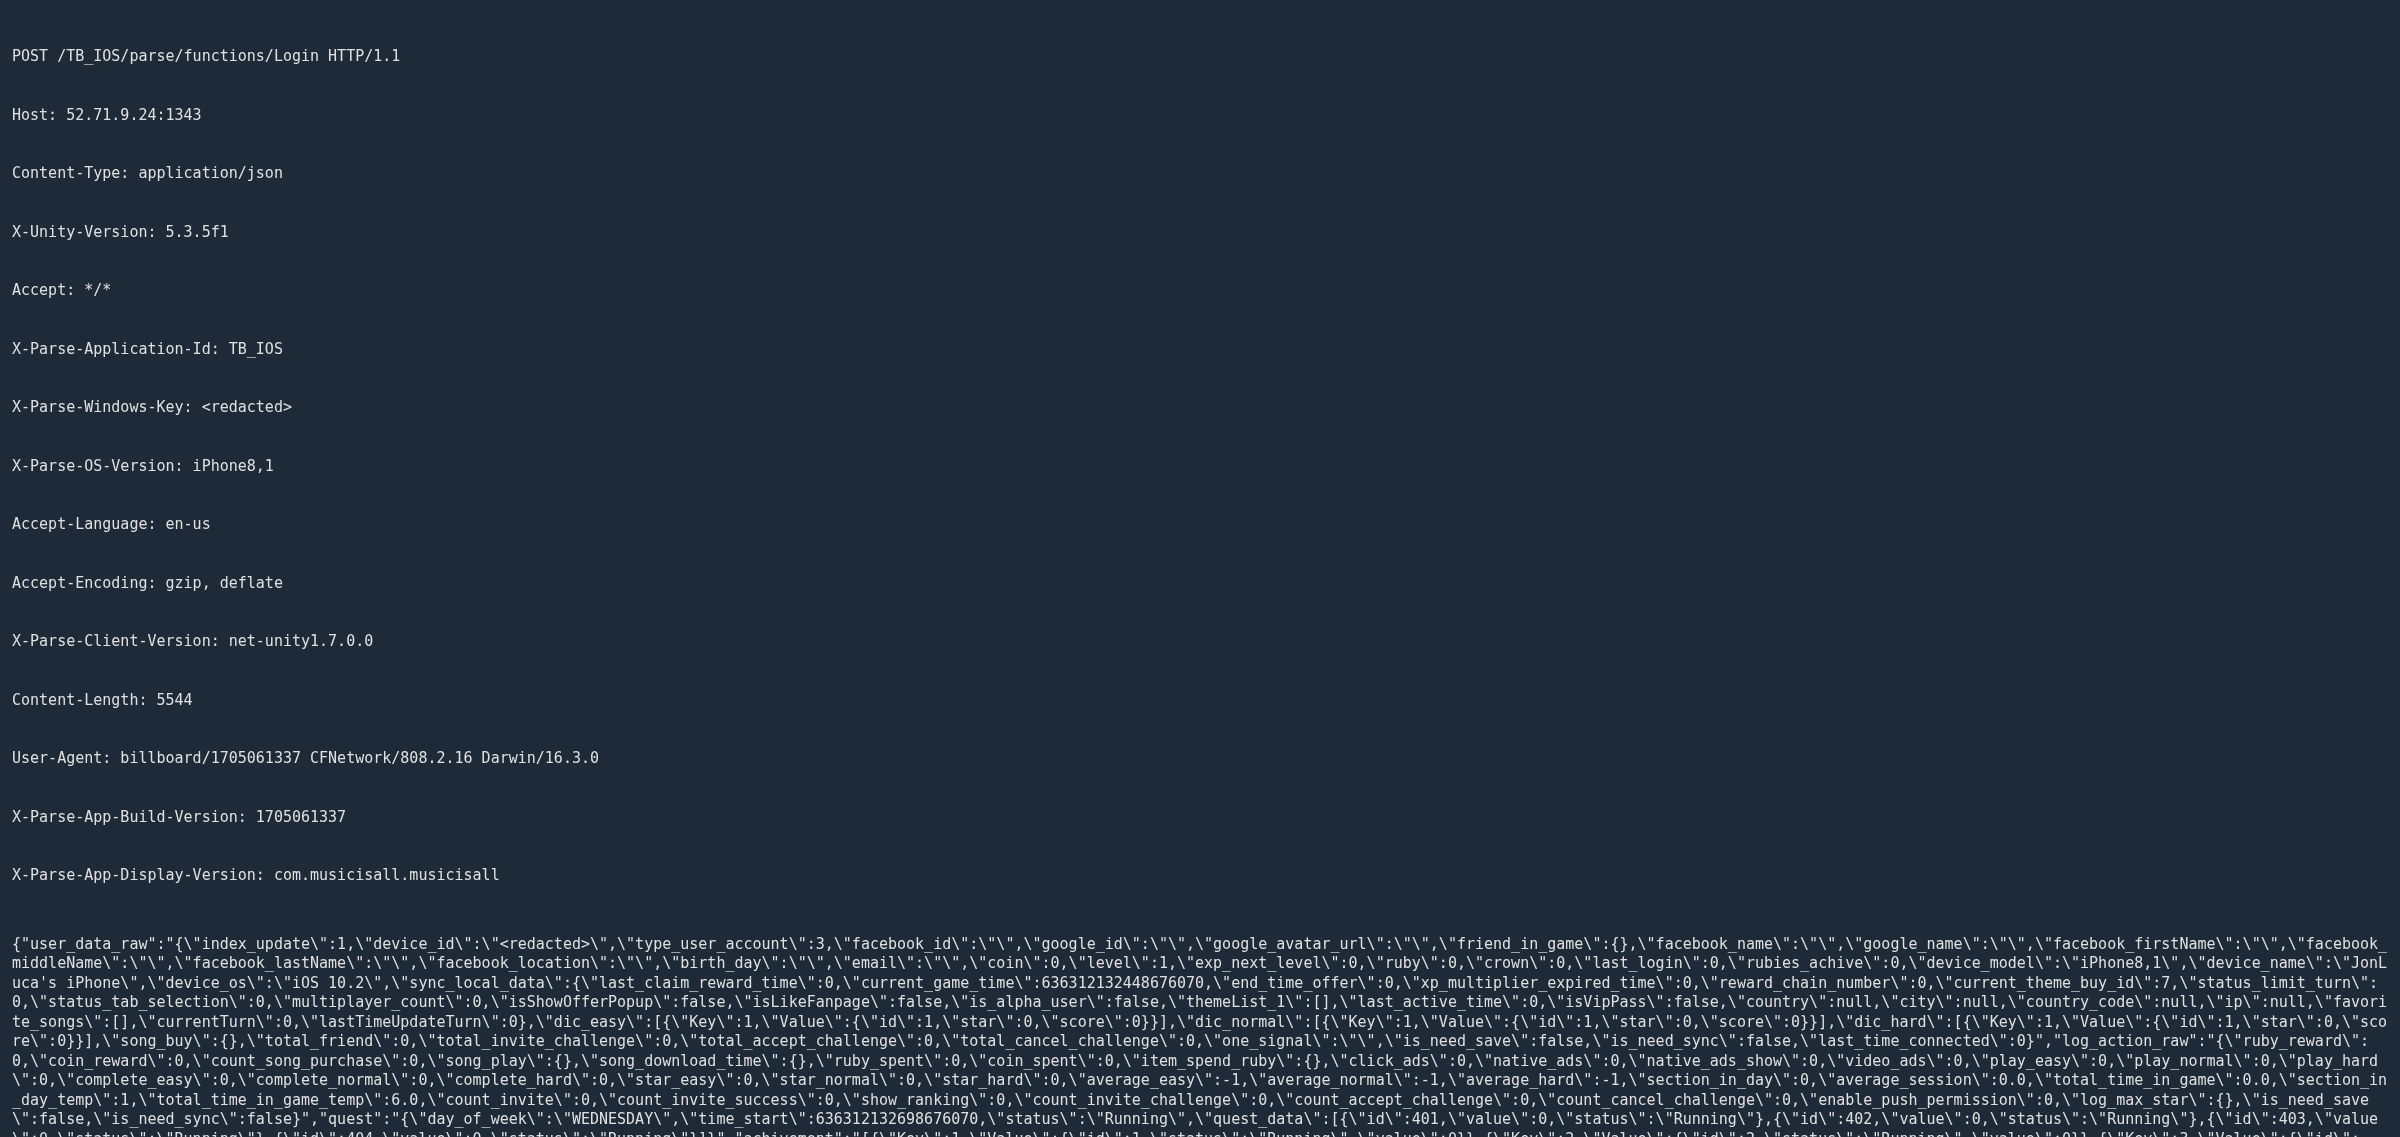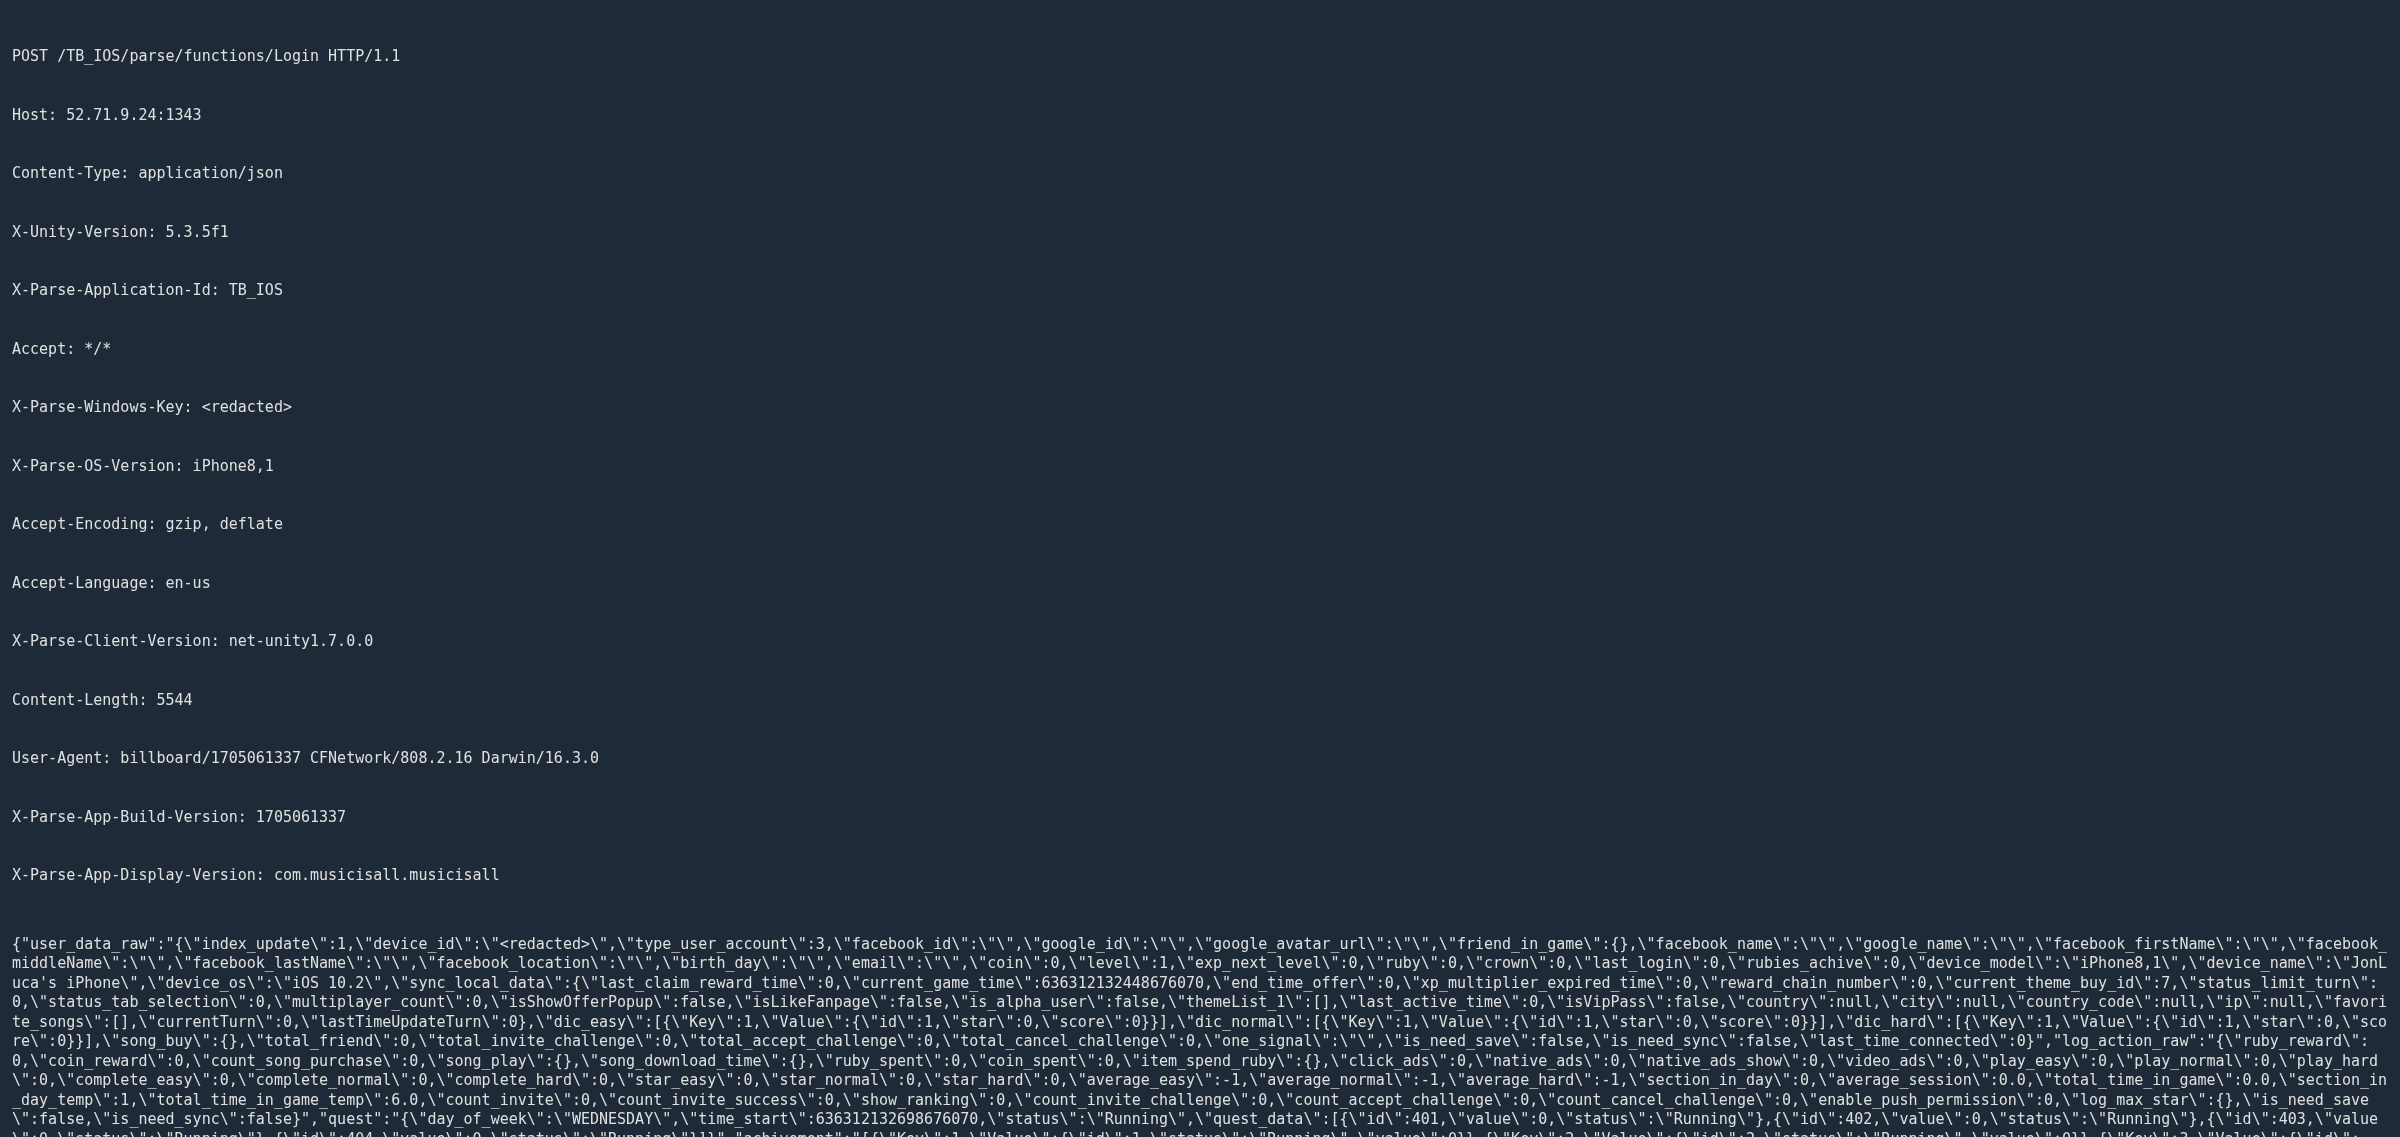--- a/index.html
+++ b/index.html
@@ -34,26 +34,26 @@
 </style>
 </head>
 <body>
 
 <div class="panel">
   <div class="headers">
     <div>POST /TB_IOS/parse/functions/Login HTTP/1.1</div>
     <div>Host: 52.71.9.24:1343</div>
     <div>Content-Type: application/json</div>
     <div>X-Unity-Version: 5.3.5f1</div>
+    <div>Accept: */*</div>
     <div>X-Parse-Application-Id: TB_IOS</div>
-    <div>Accept: */*</div>
     <div>X-Parse-Windows-Key: &lt;redacted&gt;</div>
     <div>X-Parse-OS-Version: iPhone8,1</div>
+    <div>Accept-Language: en-us</div>
     <div>Accept-Encoding: gzip, deflate</div>
-    <div>Accept-Language: en-us</div>
     <div>X-Parse-Client-Version: net-unity1.7.0.0</div>
     <div>Content-Length: 5544</div>
     <div>User-Agent: billboard/1705061337 CFNetwork/808.2.16 Darwin/16.3.0</div>
     <div>X-Parse-App-Build-Version: 1705061337</div>
     <div>X-Parse-App-Display-Version: com.musicisall.musicisall</div>
   </div>
 
   <div class="body-block">{"user_data_raw":"{\"index_update\":1,\"device_id\":\"&lt;redacted&gt;\",\"type_user_account\":3,\"facebook_id\":\"\",\"google_id\":\"\",\"google_avatar_url\":\"\",\"friend_in_game\":{},\"facebook_name\":\"\",\"google_name\":\"\",\"facebook_firstName\":\"\",\"facebook_middleName\":\"\",\"facebook_lastName\":\"\",\"facebook_location\":\"\",\"birth_day\":\"\",\"email\":\"\",\"coin\":0,\"level\":1,\"exp_next_level\":0,\"ruby\":0,\"crown\":0,\"last_login\":0,\"rubies_achive\":0,\"device_model\":\"iPhone8,1\",\"device_name\":\"JonLuca's iPhone\",\"device_os\":\"iOS 10.2\",\"sync_local_data\":{\"last_claim_reward_time\":0,\"current_game_time\":636312132448676070,\"end_time_offer\":0,\"xp_multiplier_expired_time\":0,\"reward_chain_number\":0,\"current_theme_buy_id\":7,\"status_limit_turn\":0,\"status_tab_selection\":0,\"multiplayer_count\":0,\"isShowOfferPopup\":false,\"isLikeFanpage\":false,\"is_alpha_user\":false,\"themeList_1\":[],\"last_active_time\":0,\"isVipPass\":false,\"country\":null,\"city\":null,\"country_code\":null,\"ip\":null,\"favorite_songs\":[],\"currentTurn\":0,\"lastTimeUpdateTurn\":0},\"dic_easy\":[{\"Key\":1,\"Value\":{\"id\":1,\"star\":0,\"score\":0}}],\"dic_normal\":[{\"Key\":1,\"Value\":{\"id\":1,\"star\":0,\"score\":0}}],\"dic_hard\":[{\"Key\":1,\"Value\":{\"id\":1,\"star\":0,\"score\":0}}],\"song_buy\":{},\"total_friend\":0,\"total_invite_challenge\":0,\"total_accept_challenge\":0,\"total_cancel_challenge\":0,\"one_signal\":\"\",\"is_need_save\":false,\"is_need_sync\":false,\"last_time_connected\":0}","log_action_raw":"{\"ruby_reward\":0,\"coin_reward\":0,\"count_song_purchase\":0,\"song_play\":{},\"song_download_time\":{},\"ruby_spent\":0,\"coin_spent\":0,\"item_spend_ruby\":{},\"click_ads\":0,\"native_ads\":0,\"native_ads_show\":0,\"video_ads\":0,\"play_easy\":0,\"play_normal\":0,\"play_hard\":0,\"complete_easy\":0,\"complete_normal\":0,\"complete_hard\":0,\"star_easy\":0,\"star_normal\":0,\"star_hard\":0,\"average_easy\":-1,\"average_normal\":-1,\"average_hard\":-1,\"section_in_day\":0,\"average_session\":0.0,\"total_time_in_game\":0.0,\"section_in_day_temp\":1,\"total_time_in_game_temp\":6.0,\"count_invite\":0,\"count_invite_success\":0,\"show_ranking\":0,\"count_invite_challenge\":0,\"count_accept_challenge\":0,\"count_cancel_challenge\":0,\"enable_push_permission\":0,\"log_max_star\":{},\"is_need_save\":false,\"is_need_sync\":false}","quest":"{\"day_of_week\":\"WEDNESDAY\",\"time_start\":636312132698676070,\"status\":\"Running\",\"quest_data\":[{\"id\":401,\"value\":0,\"status\":\"Running\"},{\"id\":402,\"value\":0,\"status\":\"Running\"},{\"id\":403,\"value\":0,\"status\":\"Running\"},{\"id\":404,\"value\":0,\"status\":\"Running\"}]}","achivement":"[{\"Key\":1,\"Value\":{\"id\":1,\"status\":\"Running\",\"value\":0}},{\"Key\":2,\"Value\":{\"id\":2,\"status\":\"Running\",\"value\":0}},{\"Key\":3,\"Value\":{\"id\":3,\"status\":\"Running\",\"value\":0}},{\"Key\":4,\"Value\":{\"id\":4,\"status\":\"Running\",\"value\":0}},{\"Key\":5,\"Value\":{\"id\":5,\"status\":\"Running\",\"value\":0}},{\"Key\":6,\"Value\":{\"id\":6,\"status\":\"Running\",\"value\":0}},{\"Key\":7,\"Value\":{\"id\":7,\"status\":\"Running\",\"value\":0}},{\"Key\":8,\"Value\":{\"id\":8,\"status\":\"Running\",\"value\":0}},{\"Key\":9,\"Value\":{\"id\":9,\"status\":\"Running\",\"value\":0}},{\"Key\":10,\"Value\":{\"id\":10,\"status\":\"Running\",\"value\":0}},{\"Key\":11,\"Value\":{\"id\":11,\"status\":\"Running\",\"value\":0}},{\"Key\":12,\"Value\":{\"id\":12,\"status\":\"Running\",\"value\":0}},{\"Key\":13,\"Value\":{\"id\":13,\"status\":\"Running\",\"value\":0}},{\"Key\":14,\"Value\":{\"id\":14,\"status\":\"Running\",\"value\":0}},{\"Key\":15,\"Value\":{\"id\":15,\"status\":\"Running\",\"value\":0}},{\"Key\":16,\"Value\":{\"id\":16,\"status\":\"Running\",\"value\":0}},{\"Key\":17,\"Value\":{\"id\":17,\"status\":\"Running\",\"value\":0}}]","inbox":"[{\"Key\":1,\"Value\":{\"id\":1,\"type\":\"System\",\"status\":\"Show\",\"message\":null,\"time_created\":0,\"json_extra\":null,\"challengeStatus\":\"Open\",\"rubyChallenge\":0,\"friendId\":null,\"friendInboxType\":\"Request\"}},{\"Key\":2,\"Value\":{\"id\":2,\"type\":\"System\",\"status\":\"Show\",\"message\":null,\"time_created\":0,\"json_extra\":null,\"challengeStatus\":\"Open\",\"rubyChallenge\":0,\"friendId\":null,\"friendInboxType\":\"Request\"}},{\"Key\":3,\"Value\":{\"id\":3,\"type\":\"System\",\"status\":\"Show\",\"message\":null,\"time_created\":0,\"json_extra\":null,\"challengeStatus\":\"Open\",\"rubyChallenge\":0,\"friendId\":null,\"friendInboxType\":\"Request\"}},{\"Key\":4,\"Value\":{\"id\":4,\"type\":\"System\",\"status\":\"Show\",\"message\":null,\"time_created\":0,\"json_extra\":null,\"challengeStatus\":\"Open\",\"rubyChallenge\":0,\"friendId\":null,\"friendInboxType\":\"Request\"}},{\"Key\":5,\"Value\":{\"id\":5,\"type\":\"System\",\"status\":\"Show\",\"message\":null,\"time_created\":0,\"json_extra\":null,\"challengeStatus\":\"Open\",\"rubyChallenge\":0,\"friendId\":null,\"friendInboxType\":\"Request\"}},{\"Key\":6,\"Value\":{\"id\":6,\"type\":\"System\",\"status\":\"Show\",\"message\":null,\"time_created\":0,\"json_extra\":null,\"challengeStatus\":\"Open\",\"rubyChallenge\":0,\"friendId\":null,\"friendInboxType\":\"Request\"}},{\"Key\":7,\"Value\":{\"id\":7,\"type\":\"System\",\"status\":\"Show\",\"message\":null,\"time_created\":0,\"json_extra\":null,\"challengeStatus\":\"Open\",\"rubyChallenge\":0,\"friendId\":null,\"friendInboxType\":\"Request\"}}]"}</div>
 </div>
 

